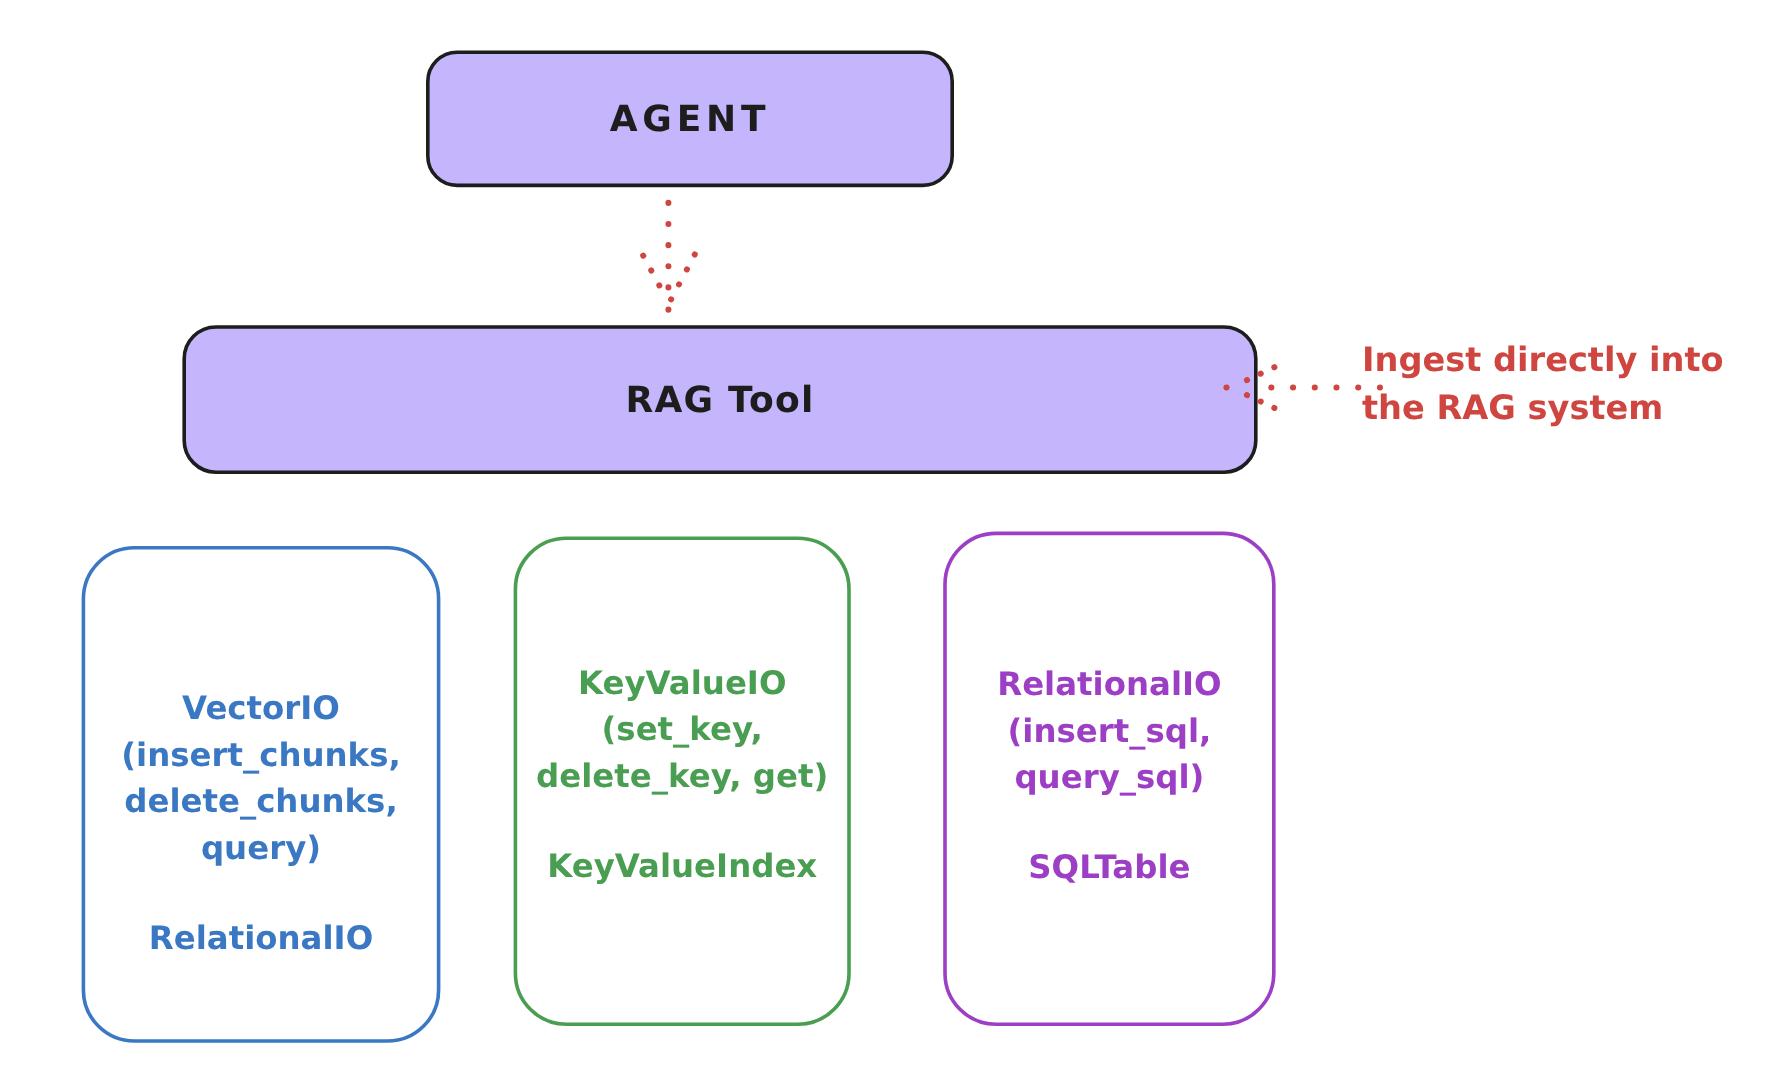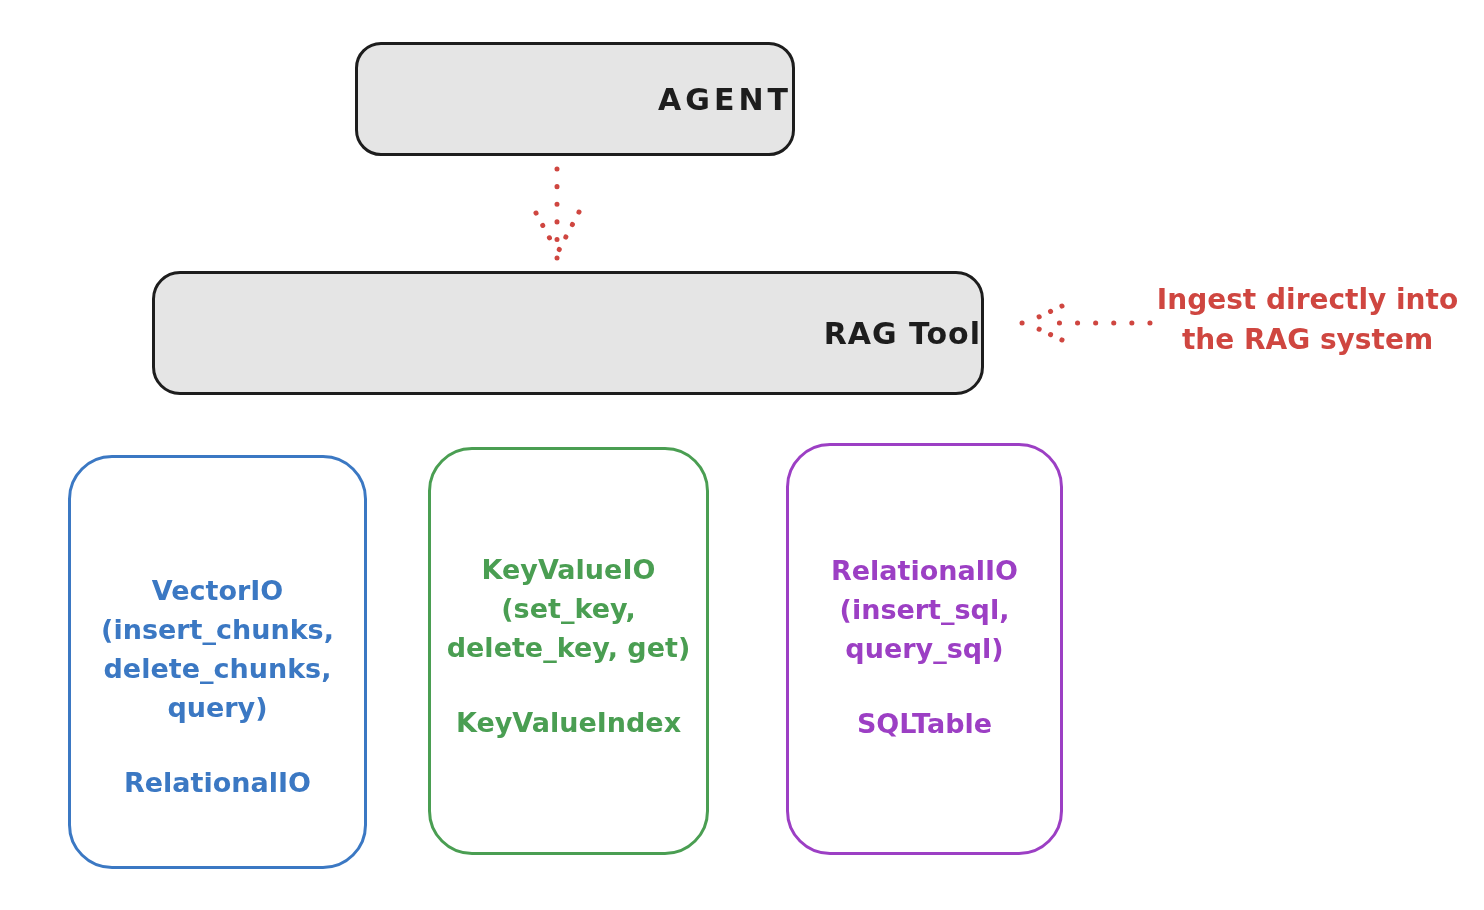--- a/index.html
+++ b/index.html
@@ -11,42 +11,42 @@
   .canvas {
     position: relative;
     width: 1484px;
     height: 910px;
     background: #ffffff;
     overflow: hidden;
   }
   .node {
     position: absolute;
     box-sizing: border-box;
-    background: #e5e5e5;
+    background: #c4b5fd;
     display: flex;
     align-items: center;
-    justify-content: flex-end;
+    justify-content: center;
     text-align: center;
   }
   
   .agent-box {
     left: 355px; top: 42px;
     width: 440px; height: 114px;
     border: 3.5px solid #1d1d1d;
     border-radius: 26px;
   }
   .agent-box .label {
     color: #1d1d1d;
     font-size: 30px;
     font-weight: 700;
     letter-spacing: 4px;
   }
   .rag-box {
     left: 152px; top: 271px;
-    width: 832px; height: 124px;
+    width: 896px; height: 124px;
     border: 3.5px solid #1d1d1d;
     border-radius: 28px;
   }
   .rag-box .label {
     color: #1d1d1d;
     font-size: 30px;
     font-weight: 600;
     letter-spacing: 1px;
   }
   
@@ -81,21 +81,20 @@
     width: 277px; height: 412px;
     border: 3.5px solid #9c3fc4;
     color: #9c3fc4;
     padding-top: 105px;
   }
   
   .annotation {
     position: absolute;
     left: 1135px; top: 280px;
     width: 345px;
-    text-align: center;
     color: #cf4640;
     font-size: 28px;
     font-weight: 700;
     line-height: 40px;
     white-space: pre-line;
   }
   .arrow-overlay {
     position: absolute;
     left: 0; top: 0;
     pointer-events: none;

